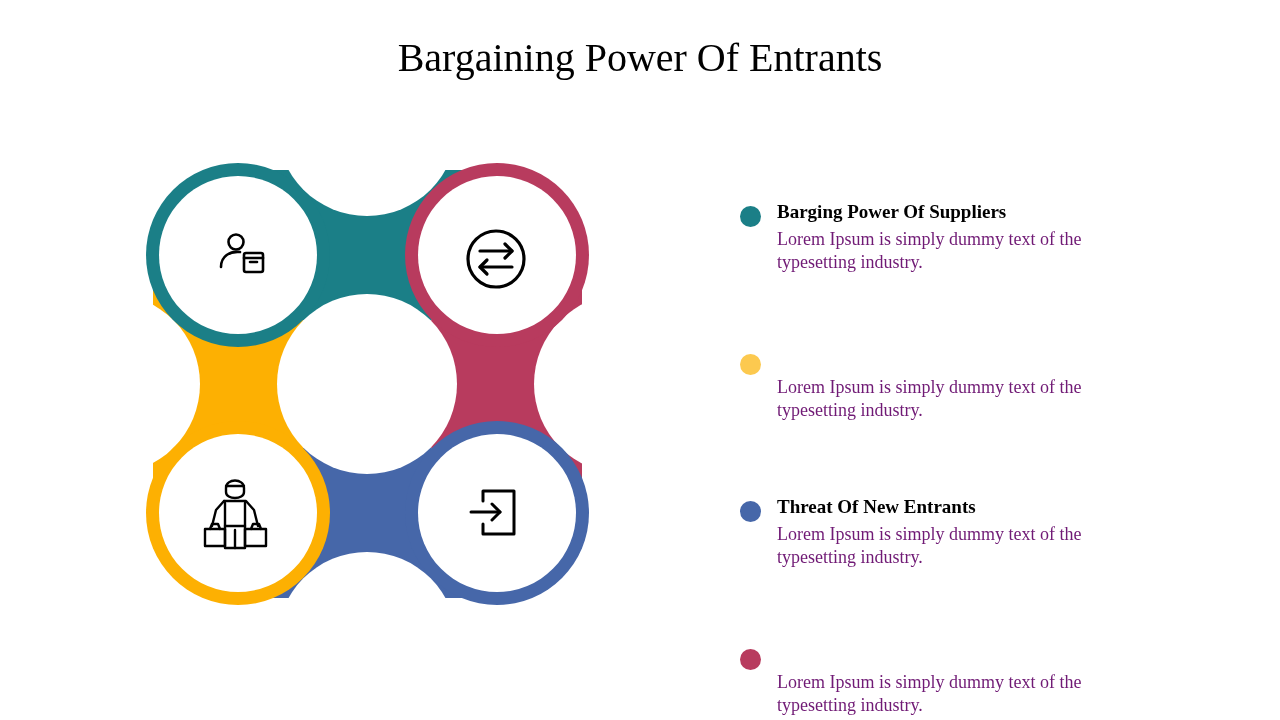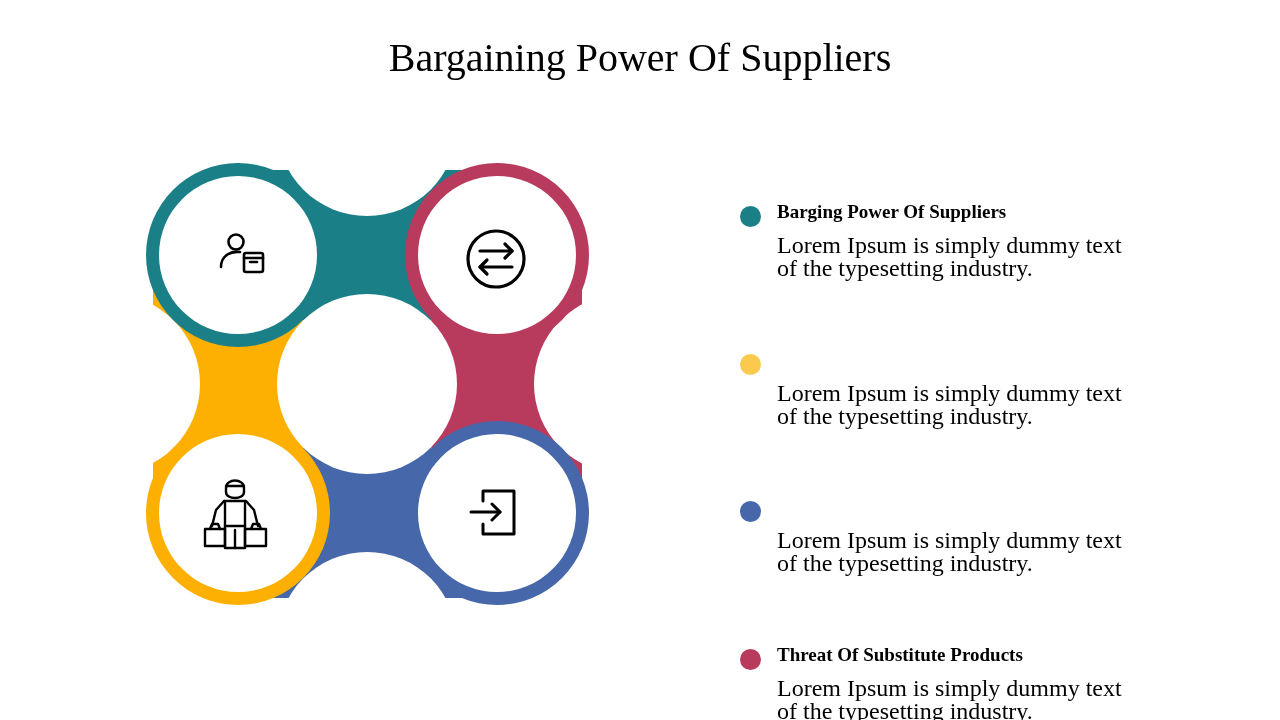--- a/index.html
+++ b/index.html
@@ -15,28 +15,28 @@
   .legend { position: absolute; left: 740px; top: 170px; width: 420px; }
   .legend-item { position: relative; height: 117.5px; margin-top: 30px; }
   .legend-dot {
     position: absolute; left: 0; top: 6px; width: 21px; height: 21px; border-radius: 50%;
   }
   .legend-heading {
     position: absolute; left: 37px; top: 0; font-family: "Liberation Serif", serif;
     font-weight: bold; font-size: 19px; line-height: 24px; white-space: nowrap;
   }
   .legend-text {
-    position: absolute; left: 37px; top: 34px; width: 345px; font-family: "Liberation Serif", serif;
-    font-size: 24px; line-height: 23px; color: #000000;
+    position: absolute; left: 37px; top: 28px; width: 345px; font-family: "Liberation Serif", serif;
+    font-size: 18px; line-height: 23px; color: #701a75;
   }
 </style>
 </head>
 <body>
 
-<h1 class="title">Bargaining Power Of Suppliers</h1>
+<h1 class="title">Bargaining Power Of Entrants</h1>
 
 <svg class="diagram" width="700" height="720" viewBox="0 0 700 720">
   <defs>
     <mask id="cutouts">
       <rect x="0" y="0" width="700" height="720" fill="white"></rect>
       <circle cx="367" cy="126" r="90" fill="black"></circle>
       <circle cx="110" cy="384" r="90" fill="black"></circle>
       <circle cx="624" cy="384" r="90" fill="black"></circle>
       <circle cx="367" cy="642" r="90" fill="black"></circle>
       <circle cx="367" cy="384" r="90" fill="black"></circle>
@@ -114,20 +114,20 @@
     <span class="legend-dot" style="background:#1B7F87"></span>
     <div class="legend-heading">Barging Power Of Suppliers</div>
     <div class="legend-text">Lorem Ipsum is simply dummy text of the typesetting industry.</div>
   </div>
   <div class="legend-item">
     <span class="legend-dot" style="background:#FCC94F"></span>
     <div class="legend-text">Lorem Ipsum is simply dummy text of the typesetting industry.</div>
   </div>
   <div class="legend-item">
     <span class="legend-dot" style="background:#4667A9"></span>
+    <div class="legend-heading">Threat Of New Entrants</div>
     <div class="legend-text">Lorem Ipsum is simply dummy text of the typesetting industry.</div>
   </div>
   <div class="legend-item">
     <span class="legend-dot" style="background:#B83B5E"></span>
-    <div class="legend-heading">Threat Of Substitute Products</div>
     <div class="legend-text">Lorem Ipsum is simply dummy text of the typesetting industry.</div>
   </div>
 </div>
 
 </body></html>

